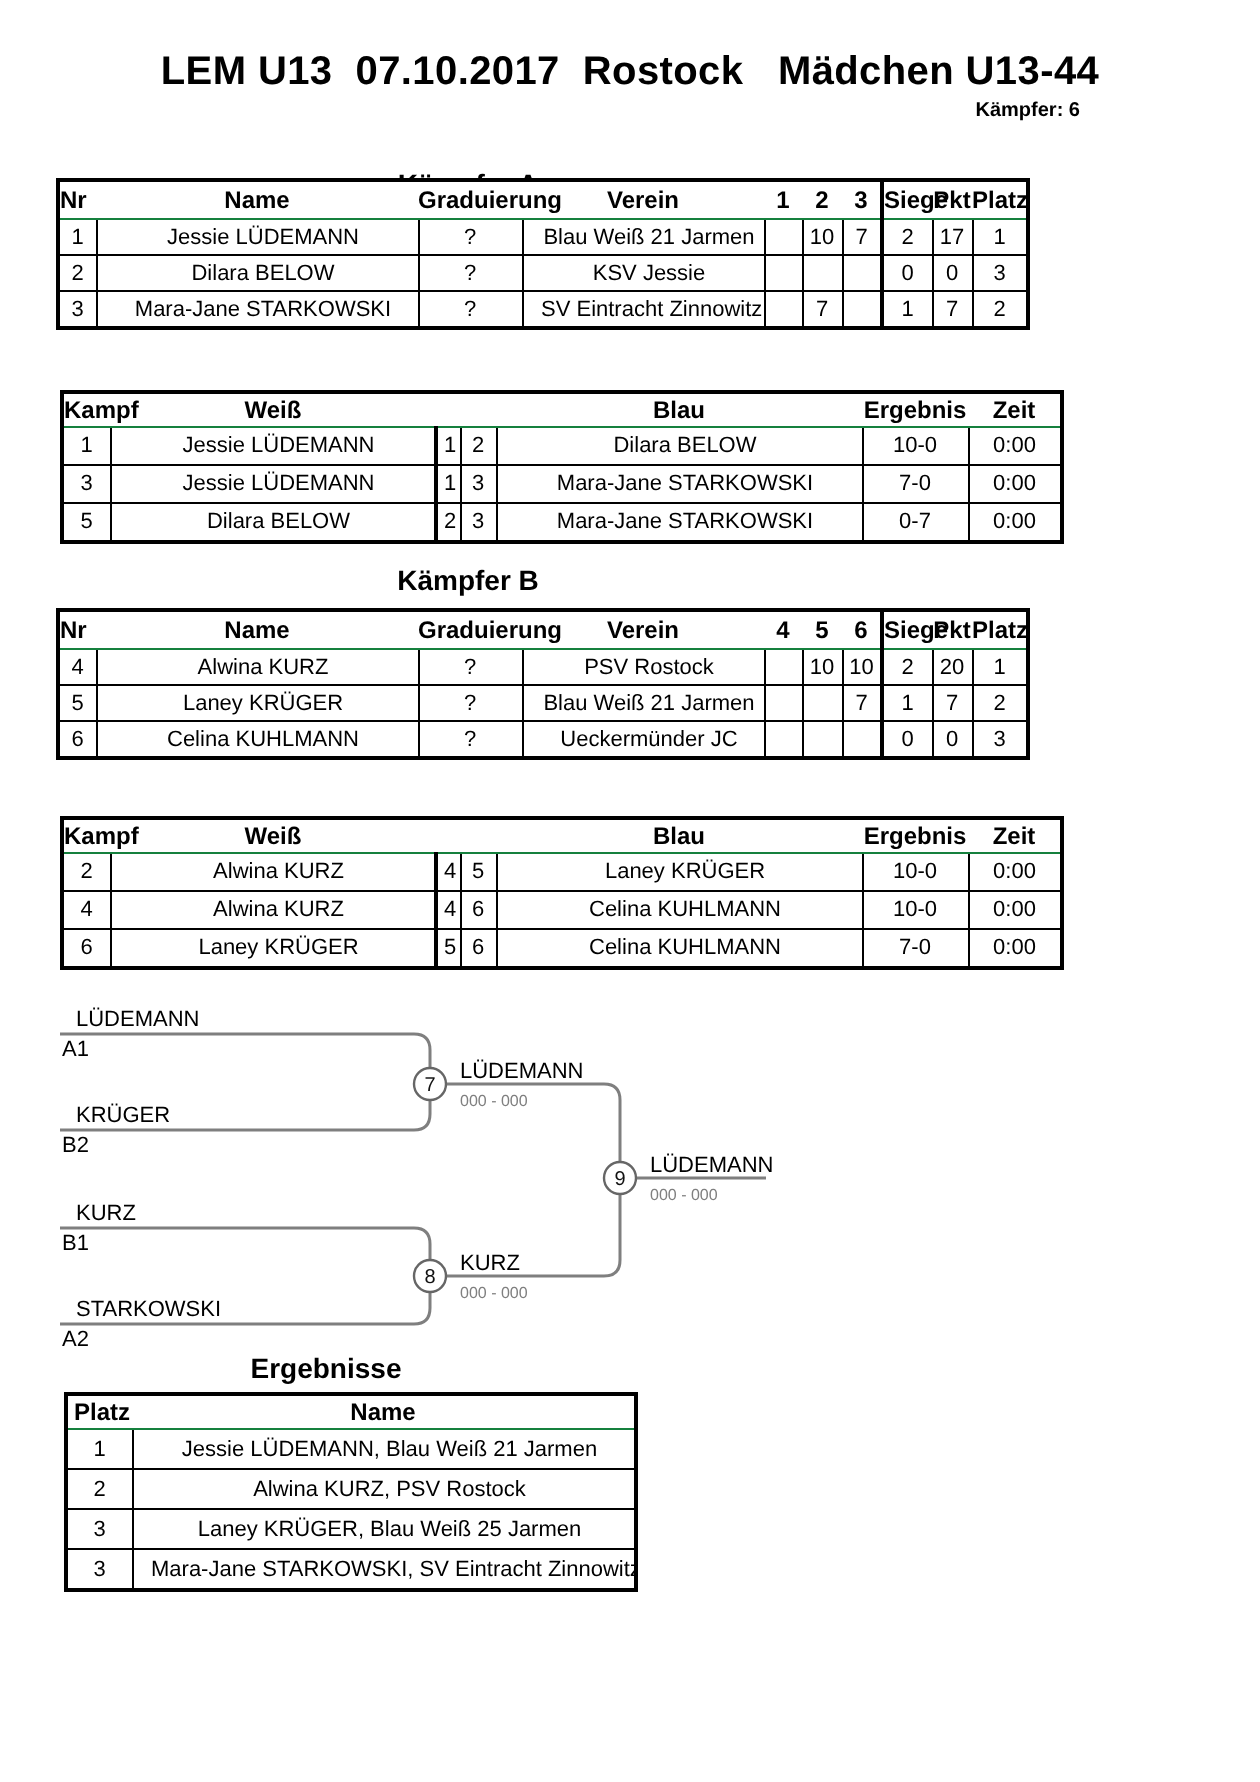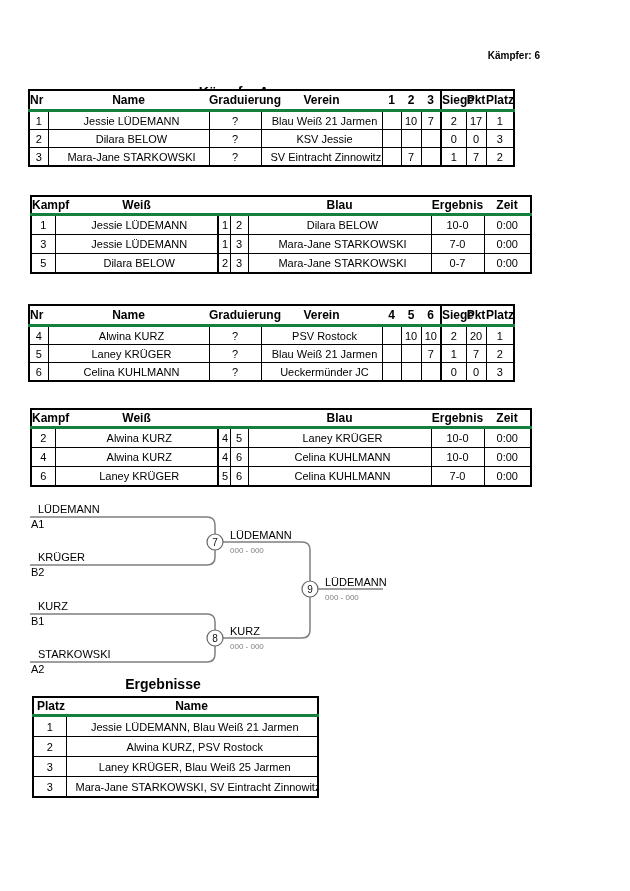--- a/index.html
+++ b/index.html
@@ -10,21 +10,21 @@
   .fighters-count{position:absolute;top:50px;right:90px;font-size:10px;font-weight:bold;}
   .sec-title{position:absolute;font-size:14px;font-weight:bold;text-align:center;white-space:nowrap;}
   #st-ka{left:28px;top:84px;width:412px;}
   #st-fa{left:30px;top:176px;width:500px;}
   #st-kb{left:28px;top:282px;width:412px;}
   #st-fb{left:30px;top:390px;width:500px;}
   #st-er{left:32px;top:676px;width:262px;}
 
   table{position:absolute;border-collapse:collapse;table-layout:fixed;background:#fff;
         border:2px solid #000;}
-  th{border:none;border-bottom:3px solid #15803d;font-size:12px;font-weight:bold;
+  th{border:none;border-bottom:1px solid #15803d;font-size:12px;font-weight:bold;
      padding:0;text-align:center;white-space:nowrap;overflow:visible;height:18px;}
   td{border:1px solid #000;font-size:11px;padding:0 3px;text-align:center;
      white-space:nowrap;overflow:hidden;height:17px;}
   td.l{text-align:center;padding-left:9px;}
   .thk{border-left:2px solid #000 !important;}
   th.hl{text-align:left;}
   table.kampfer{left:28px;width:485px;}
   #tbl-ka{top:89px;} #tbl-kb{top:304px;}
   table.kampf{left:30px;width:500px;}
   table.kampf th{height:16px;}
@@ -38,20 +38,21 @@
   svg.bracket .bname{font-size:11px;}
   svg.bracket .bseed{font-size:11px;}
   svg.bracket .bscore{font-size:8px;fill:#7f7f7f;}
   svg.bracket .bnum{font-size:10px;fill:#111;text-anchor:middle;}
 </style>
 </head>
 <body>
 
 <div class="page">
 
+  <div class="title">LEM U13  07.10.2017  Rostock   Mädchen U13-44</div>
   <div class="fighters-count">Kämpfer: 6</div>
 
   <div class="sec-title" id="st-ka">Kämpfer A</div>
 
   <table class="kampfer" id="tbl-ka">
     <colgroup>
         <col style="width:19px">
         <col style="width:161px">
         <col style="width:52px">
         <col style="width:121px">
@@ -158,20 +159,21 @@
       <td class="l">Dilara BELOW</td>
       <td class="thk">2</td>
       <td>3</td>
       <td class="l">Mara-Jane STARKOWSKI</td>
       <td>0-7</td>
       <td>0:00</td>
     </tr>
   </tbody>
     </table>
 
+  <div class="sec-title" id="st-kb">Kämpfer B</div>
 
   <table class="kampfer" id="tbl-kb">
     <colgroup>
         <col style="width:19px">
         <col style="width:161px">
         <col style="width:52px">
         <col style="width:121px">
       <col style="width:19px">
         <col style="width:20px">
         <col style="width:20px">

